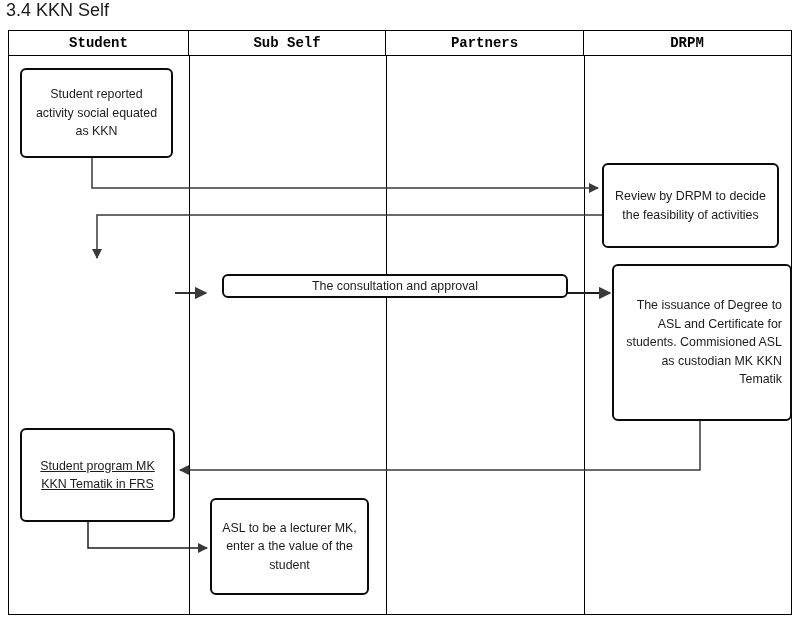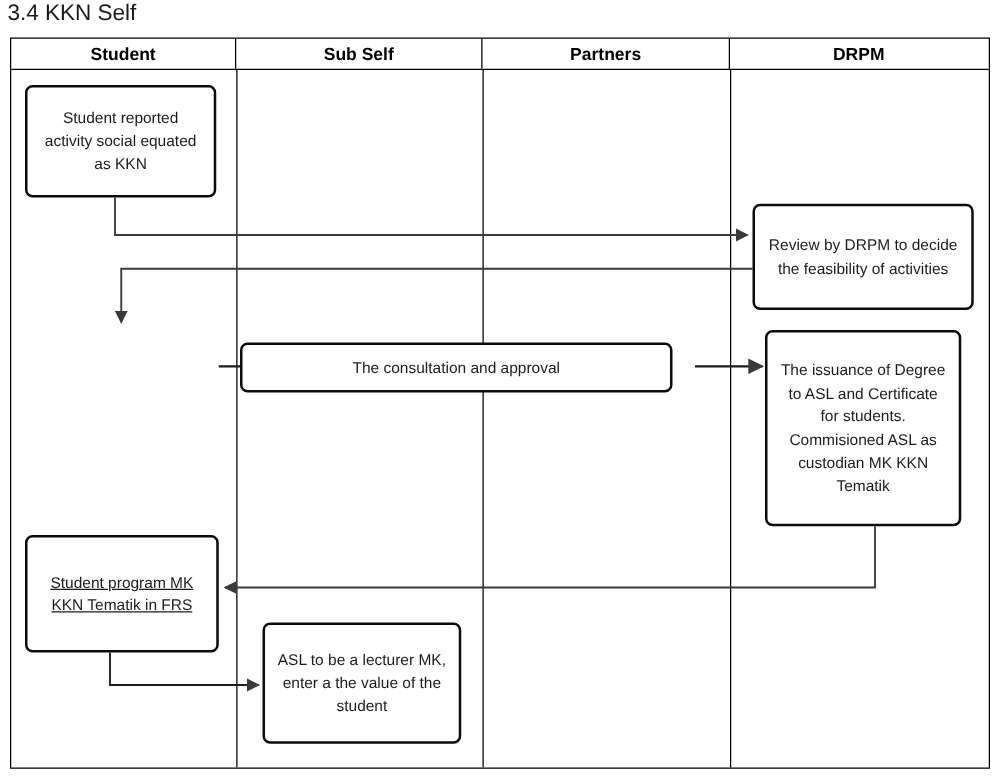--- a/index.html
+++ b/index.html
@@ -30,20 +30,21 @@
   }
   
   #lane-table {
     position: absolute;
     left: 8px;
     top: 30px;
     width: 784px;
     height: 585px;
     box-sizing: border-box;
     border: 1.5px solid #000;
+    font-family: Liberation Mono, monospace;
   }
   .lane-header-row {
     position: absolute;
     left: 0;
     top: 0;
     width: 100%;
     height: 25px;
     box-sizing: border-box;
     border-bottom: 1.5px solid #000;
     display: flex;
@@ -158,25 +159,25 @@
 
   <div class="node" style="left:20px; top:68px; width:153px; height:90px;">
     <span class="node-text">Student reported activity social equated as KKN</span>
   </div>
 
   <div class="node" style="left:602px; top:163px; width:177px; height:85px;">
     <span class="node-text">Review by DRPM to decide the feasibility of activities</span>
   </div>
 
 
-  <div class="node" style="left:192px; top:274px; width:346px; height:40px;">
+  <div class="node" style="left:222px; top:274px; width:346px; height:24px;">
     <span class="node-text">The consultation and approval</span>
   </div>
 
-  <div class="node" style="left:612px; top:264px; width:157px; height:157px;">
+  <div class="node" style="left:612px; top:264px; width:180px; height:157px;text-align:right;">
     <span class="node-text">The issuance of Degree to ASL and Certificate for students. Commisioned ASL as custodian MK KKN Tematik</span>
   </div>
 
   <div class="node" style="left:20px; top:428px; width:155px; height:94px;text-decoration:underline;">
     <span class="node-text">Student program MK KKN Tematik in FRS</span>
   </div>
 
   <div class="node" style="left:210px; top:498px; width:159px; height:97px;">
     <span class="node-text">ASL to be a lecturer MK, enter a the value of the student</span>
   </div>

